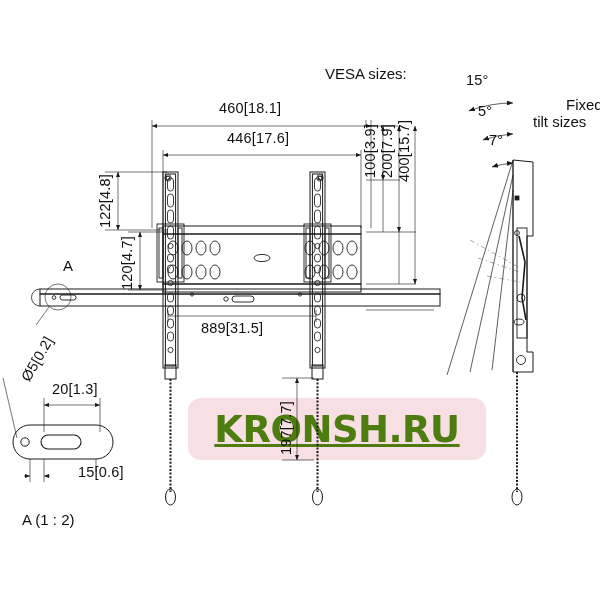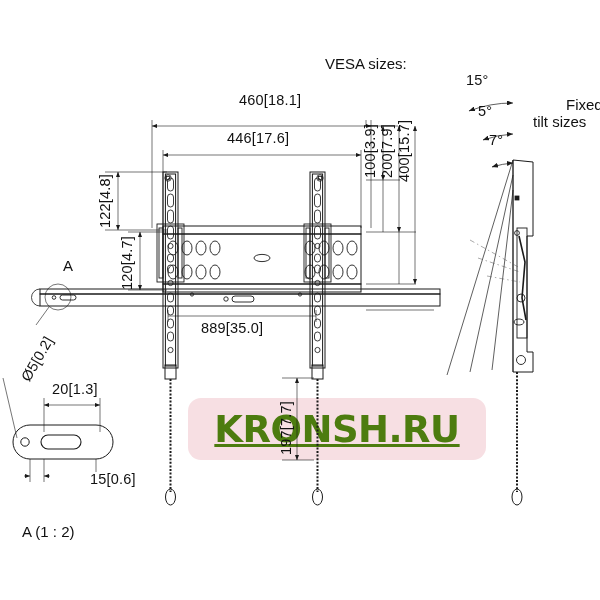--- a/index.html
+++ b/index.html
@@ -236,43 +236,43 @@
       <line x1="100" y1="398" x2="100" y2="432"></line>
       <line x1="44" y1="405" x2="100" y2="405" marker-start="url(#arS)" marker-end="url(#ar)"></line>
       <line x1="30" y1="459" x2="30" y2="482"></line>
       <line x1="44" y1="459" x2="44" y2="482"></line>
       <line x1="24" y1="476" x2="30" y2="476" marker-end="url(#ar)"></line>
       <line x1="50" y1="476" x2="44" y2="476" marker-end="url(#ar)"></line>
       <line x1="96" y1="459" x2="96" y2="472"></line>
     </g>
   </svg>
 
-  <div class="lbl dim" style="left:219px;top:92px;margin-left:20px;">460[18.1]</div>
+  <div class="lbl dim" style="left:219px;top:100px;">460[18.1]</div>
   <div class="lbl dim" style="left:219px;top:130px;margin-left:8px;">446[17.6]</div>
 
   <div class="lbl dim dimv" style="left:97px;top:228px;">122[4.8]</div>
   <div class="lbl dim dimv" style="left:119px;top:290px;">120[4.7]</div>
 
-  <div class="lbl dim" style="left:201px;top:320px;">889[35.0]</div>
-
-  <div class="lbl ttl" style="left:325px;top:56px;">VESA sizes:</div>
+  <div class="lbl dim" style="left:201px;top:320px;">889[31.5]</div>
+
+  <div class="lbl ttl" style="left:325px;top:66px;">VESA sizes:</div>
 
   <div class="lbl dim dimv" style="left:362px;top:178px;">100[3.9]</div>
   <div class="lbl dim dimv" style="left:379px;top:178px;">200[7.9]</div>
   <div class="lbl dim dimv" style="left:396px;top:182px;">400[15.7]</div>
 
   <div class="lbl dim dimv" style="left:278px;top:455px;">197[7.7]</div>
 
   <div class="lbl dim" style="left:466px;top:72px;">15°</div>
   <div class="lbl dim" style="left:478px;top:103px;">5°</div>
   <div class="lbl dim" style="left:489px;top:132px;">7°</div>
 
   <div class="lbl ttl" style="left:533px;top:97px;margin-left:33px;">Fixed</div>
   <div class="lbl ttl" style="left:533px;top:114px;">tilt sizes</div>
 
   <div class="lbl ttl" style="left:63px;top:258px;">A</div>
 
   <div class="lbl dim dimv" style="left:18px;top:376px;transform:rotate(-60deg);">Ø5[0.2]</div>
   <div class="lbl dim" style="left:52px;top:381px;">20[1.3]</div>
-  <div class="lbl dim" style="left:90px;top:464px;margin-top:7px;">15[0.6]</div>
-
-  <div class="lbl ttl" style="left:22px;top:524px;">A (1 : 2)</div>
+  <div class="lbl dim" style="left:78px;top:464px;">15[0.6]</div>
+
+  <div class="lbl ttl" style="left:22px;top:512px;">A (1 : 2)</div>
 </div>
 
 </body></html>

